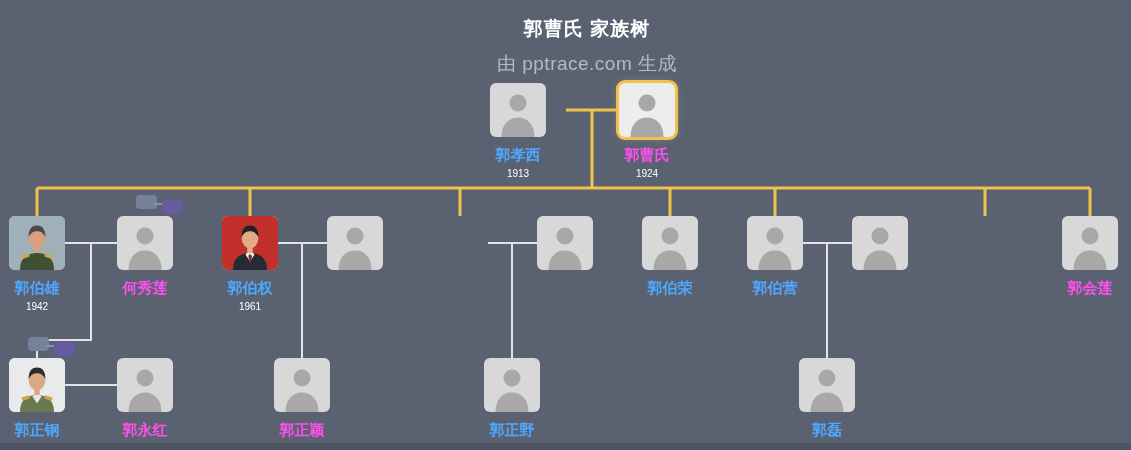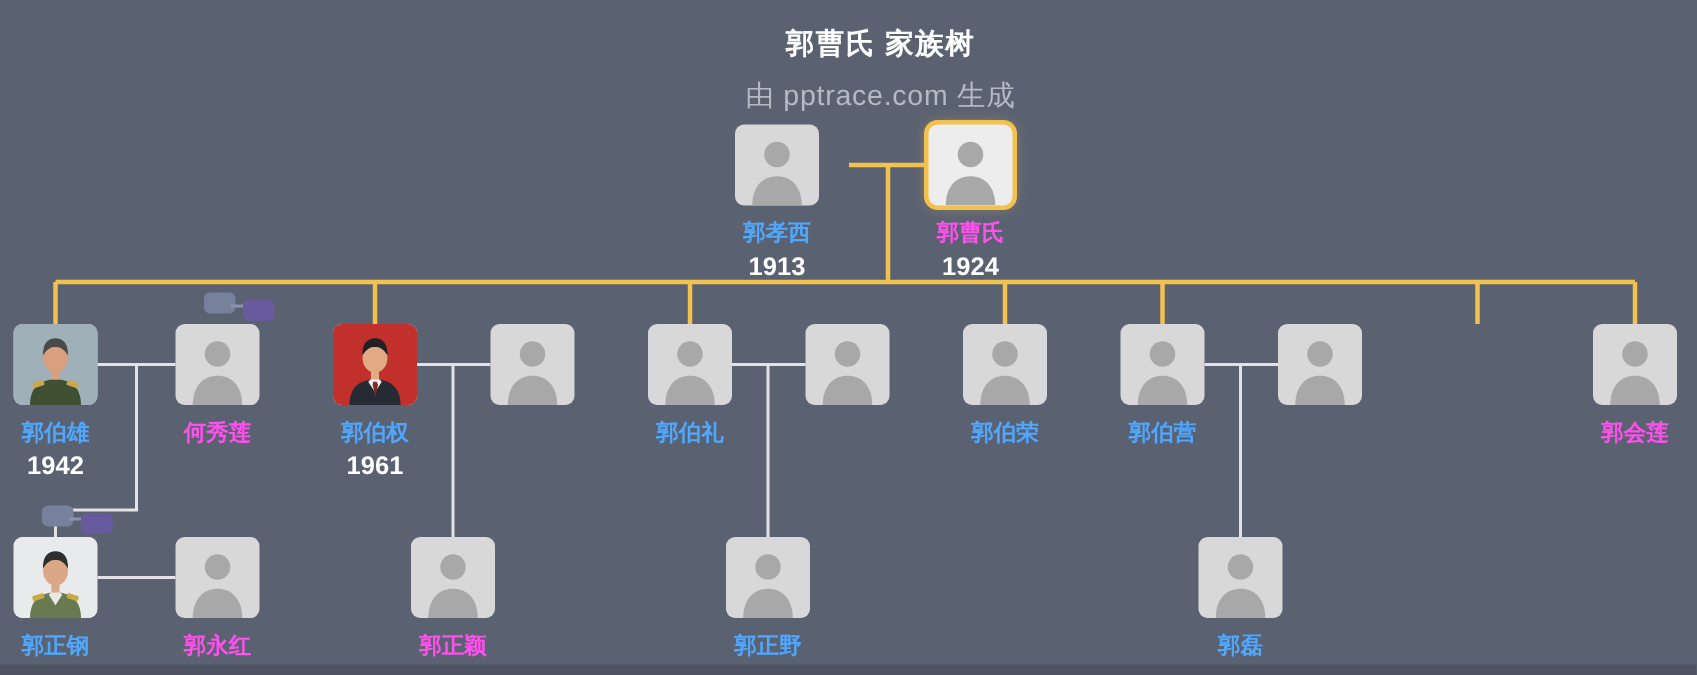--- a/index.html
+++ b/index.html
@@ -20,21 +20,21 @@
   }
   .avatar.highlight {
     background:#ededed;
     box-shadow:0 0 0 3px var(--highlight,#f2c14e), 0 0 10px rgba(242,193,78,0.45);
   }
   .avatar svg { display:block; width:56px; height:54px; }
   .ph { fill:var(--avatar-glyph,#a8a8a8); }
   .name { margin-top:9px; font-size:15px; font-weight:600; }
   .name.male { color:var(--male-name,#4fa8ff); }
   .name.female { color:var(--female-name,#ff50ee); }
-  .year { margin-top:3px; font-size:17px; font-weight:700; color:var(--year-text,#ffffff); }
+  .year { margin-top:3px; font-size:10px; font-weight:400; color:var(--year-text,#ffffff); }
   .badge { position:absolute; left:41px; top:-21px; width:48px; height:20px; z-index:2; }
   .badge .b-left  { position:absolute; left:0;  top:0;  width:21px; height:14px; border-radius:4px; background:var(--badge-left,#76819b); }
   .badge .b-right { position:absolute; left:26px; top:5px; width:21px; height:14px; border-radius:4px; background:var(--badge-right,#685a9e); }
   .badge .b-link  { position:absolute; left:18px; top:8px; width:10px; height:2px; background:#8a93ab; }
   .bottom-edge { position:absolute; left:0; bottom:0; width:100%; height:7px; background:var(--bottom-edge,#4d5360); z-index:4; }
 </style>
 </head>
 <body>
 
 <div class="stage">
@@ -135,31 +135,20 @@
   </div>
     <div class="person" style="left: 305px; top: 216px;">
     <div class="avatar">
       <svg class="ph" viewBox="0 0 56 54">
         <circle cx="28" cy="20" r="8.5"></circle>
         <path d="M11.5 54 c0 -13 7.5 -19.5 16.5 -19.5 c9 0 16.5 6.5 16.5 19.5 z"></path>
       </svg>
     </div>
 
   </div>
-    <div class="person" style="left: 410px; top: 216px;">
-    <div class="avatar">
-      <svg class="ph" viewBox="0 0 56 54">
-        <circle cx="28" cy="20" r="8.5"></circle>
-        <path d="M11.5 54 c0 -13 7.5 -19.5 16.5 -19.5 c9 0 16.5 6.5 16.5 19.5 z"></path>
-      </svg>
-    </div>
-
-    <div class="name male">郭伯礼</div>
-
-  </div>
     <div class="person" style="left: 515px; top: 216px;">
     <div class="avatar">
       <svg class="ph" viewBox="0 0 56 54">
         <circle cx="28" cy="20" r="8.5"></circle>
         <path d="M11.5 54 c0 -13 7.5 -19.5 16.5 -19.5 c9 0 16.5 6.5 16.5 19.5 z"></path>
       </svg>
     </div>
 
   </div>
     <div class="person" style="left: 725px; top: 216px;">

